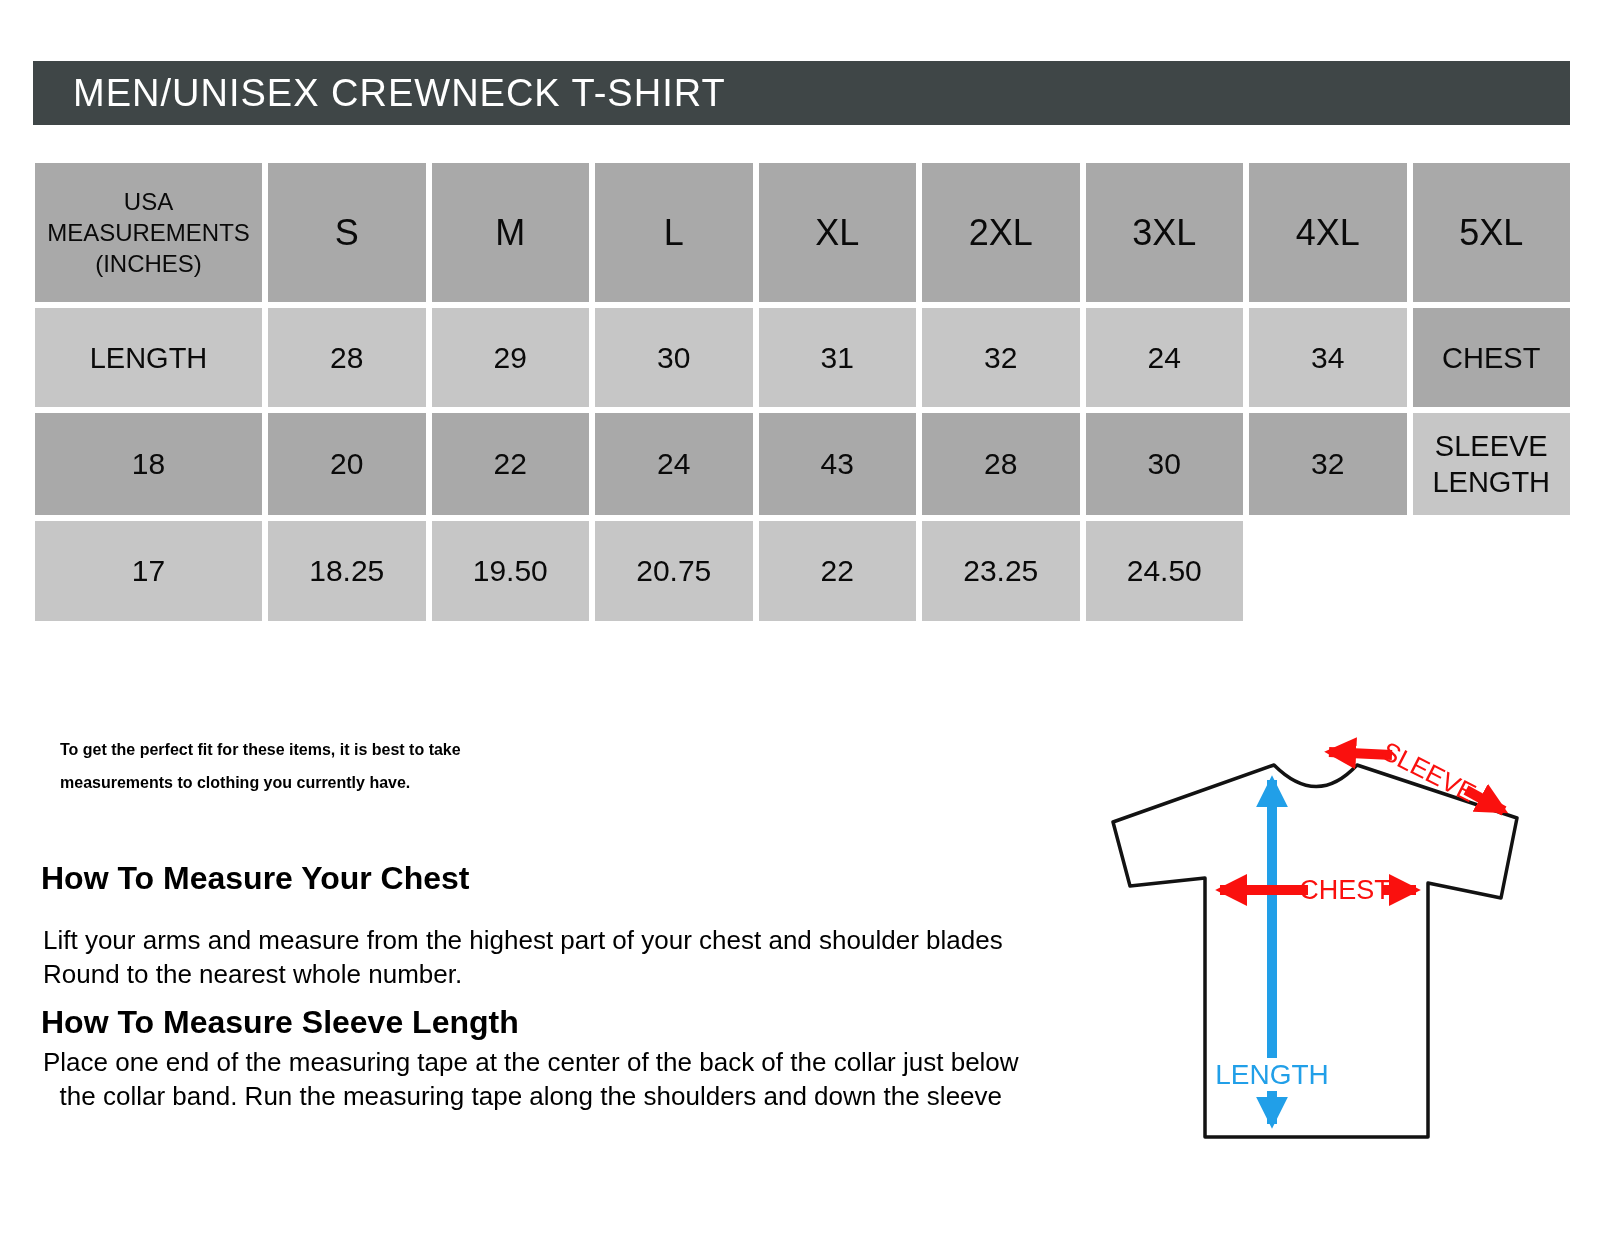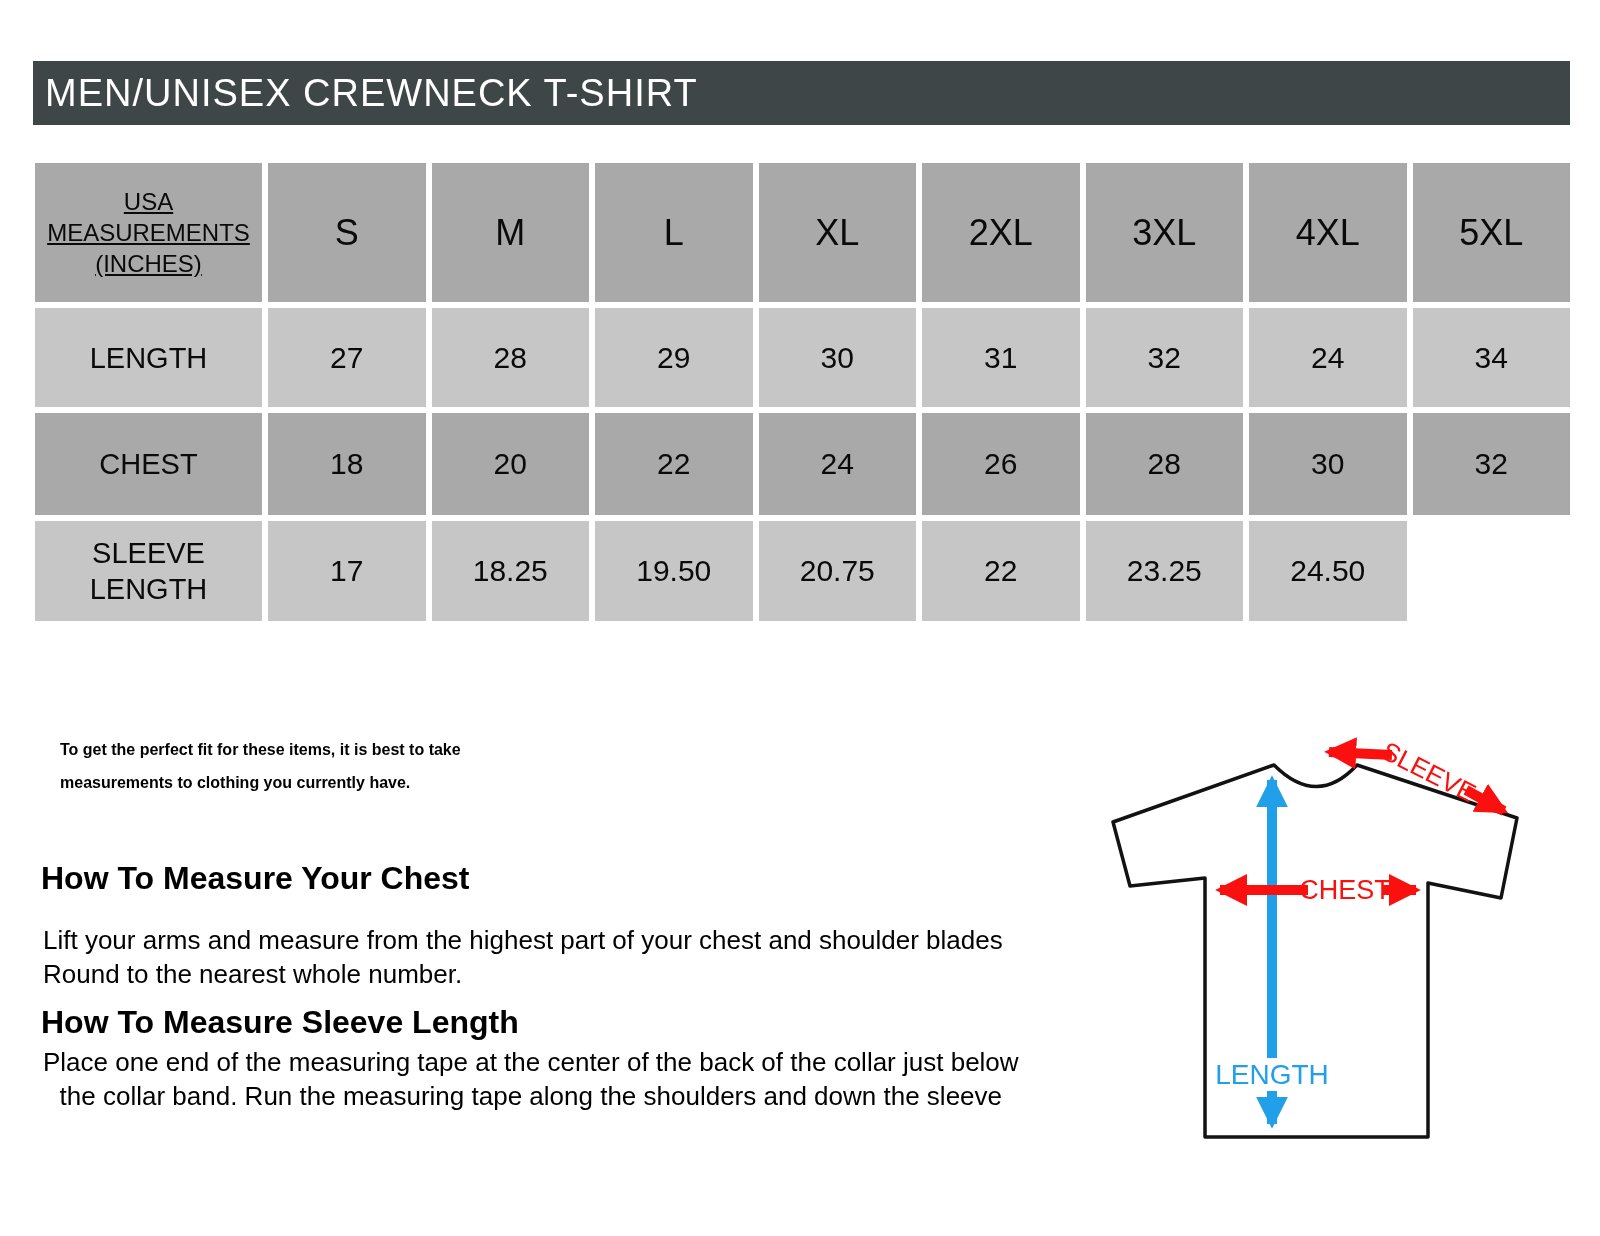--- a/index.html
+++ b/index.html
@@ -1,31 +1,31 @@
 <!DOCTYPE html>
 <html style="--header-bar: #3F4647; --row-dark: #A9A9A9; --row-light: #C6C6C6; --red: #FA100E; --blue: #219FE8; --outline: #121212;"><head>
 <meta charset="utf-8">
 <style>
   html,body{margin:0;padding:0;background:#fff;}
   body{width:1600px;height:1236px;font-family:"Liberation Sans",sans-serif;color:#000;}
   .screen{position:relative;width:1600px;height:1236px;background:#ffffff;overflow:hidden;}
 
   .title-bar{position:absolute;left:33px;top:61px;width:1537px;height:64px;
     background:var(--header-bar,#3F4647);display:flex;align-items:center;
-    padding-left:12px;box-sizing:border-box;}
+    padding-left:40px;box-sizing:border-box;}
   .title-bar .title{color:#fff;font-size:38px;letter-spacing:1px;white-space:nowrap;}
 
   .chart{position:absolute;left:35px;top:163px;width:1535px;display:grid;
     grid-template-columns:227px repeat(8,1fr);
     grid-template-rows:139px 99px 102px 100px;gap:6px;background:#fff;}
   .cell{display:flex;align-items:center;justify-content:center;text-align:center;color:#0a0a0a;}
   .dark{background:var(--row-dark,#A9A9A9);}
   .light{background:var(--row-light,#C6C6C6);}
   .corner{font-size:24px;line-height:31px;}
-  .corner span{display:block;max-width:205px;text-decoration:underline;}
+  .corner span{display:block;max-width:205px;}
   .size-head{font-size:36px;}
   .row-label{font-size:29px;line-height:36px;}
   .row-label span{display:block;max-width:210px;}
   .value{font-size:30px;}
 
   .intro{position:absolute;left:60px;top:733px;font-size:16px;line-height:33px;font-weight:bold;}
   .section-heading{position:absolute;left:41px;font-size:32px;font-weight:bold;white-space:nowrap;}
   .heading-1{top:860px;} .heading-2{top:1004px;}
   .section-body{position:absolute;left:43px;font-size:26px;line-height:34px;white-space:nowrap;}
   .body-1{top:902px;margin-top:21px;} .body-2{top:1045px;text-align:center;}
@@ -67,23 +67,20 @@
       <div class="cell dark size-head">
         <span>4XL</span>
       </div>
       <div class="cell dark size-head">
         <span>5XL</span>
       </div>
       <div class="cell light row-label">
         <span>LENGTH</span>
       </div>
       <div class="cell light value">
-        <span>27</span>
-      </div>
-      <div class="cell light value">
         <span>28</span>
       </div>
       <div class="cell light value">
         <span>29</span>
       </div>
       <div class="cell light value">
         <span>30</span>
       </div>
       <div class="cell light value">
         <span>31</span>
@@ -106,21 +103,21 @@
       <div class="cell dark value">
         <span>20</span>
       </div>
       <div class="cell dark value">
         <span>22</span>
       </div>
       <div class="cell dark value">
         <span>24</span>
       </div>
       <div class="cell dark value">
-        <span>26</span>
+        <span>43</span>
       </div>
       <div class="cell dark value">
         <span>28</span>
       </div>
       <div class="cell dark value">
         <span>30</span>
       </div>
       <div class="cell dark value">
         <span>32</span>
       </div>

